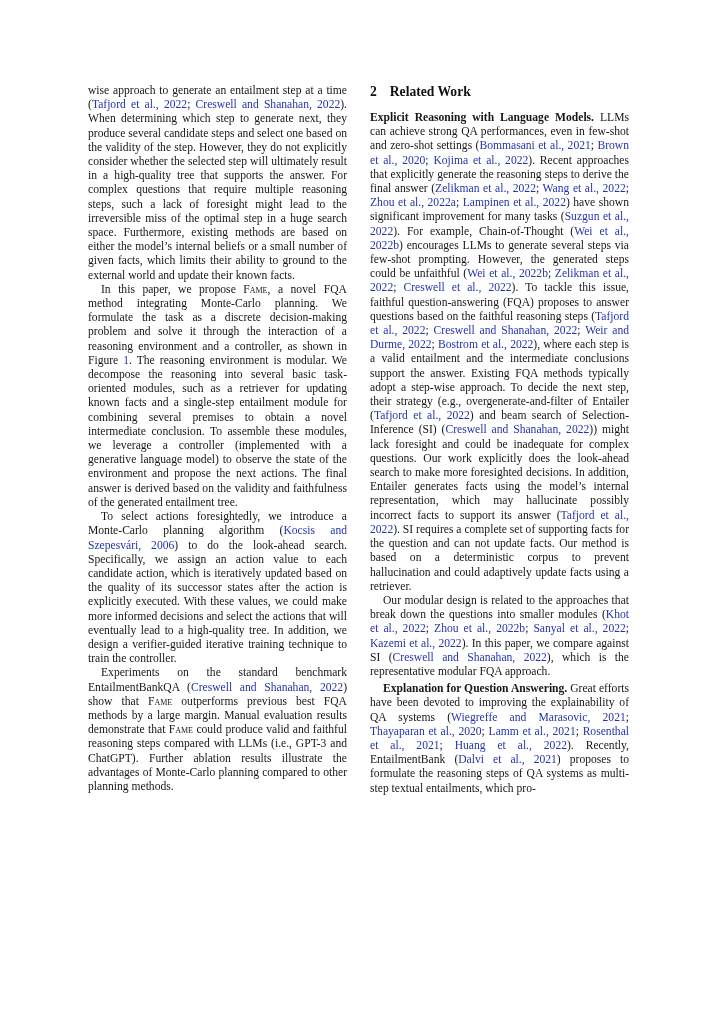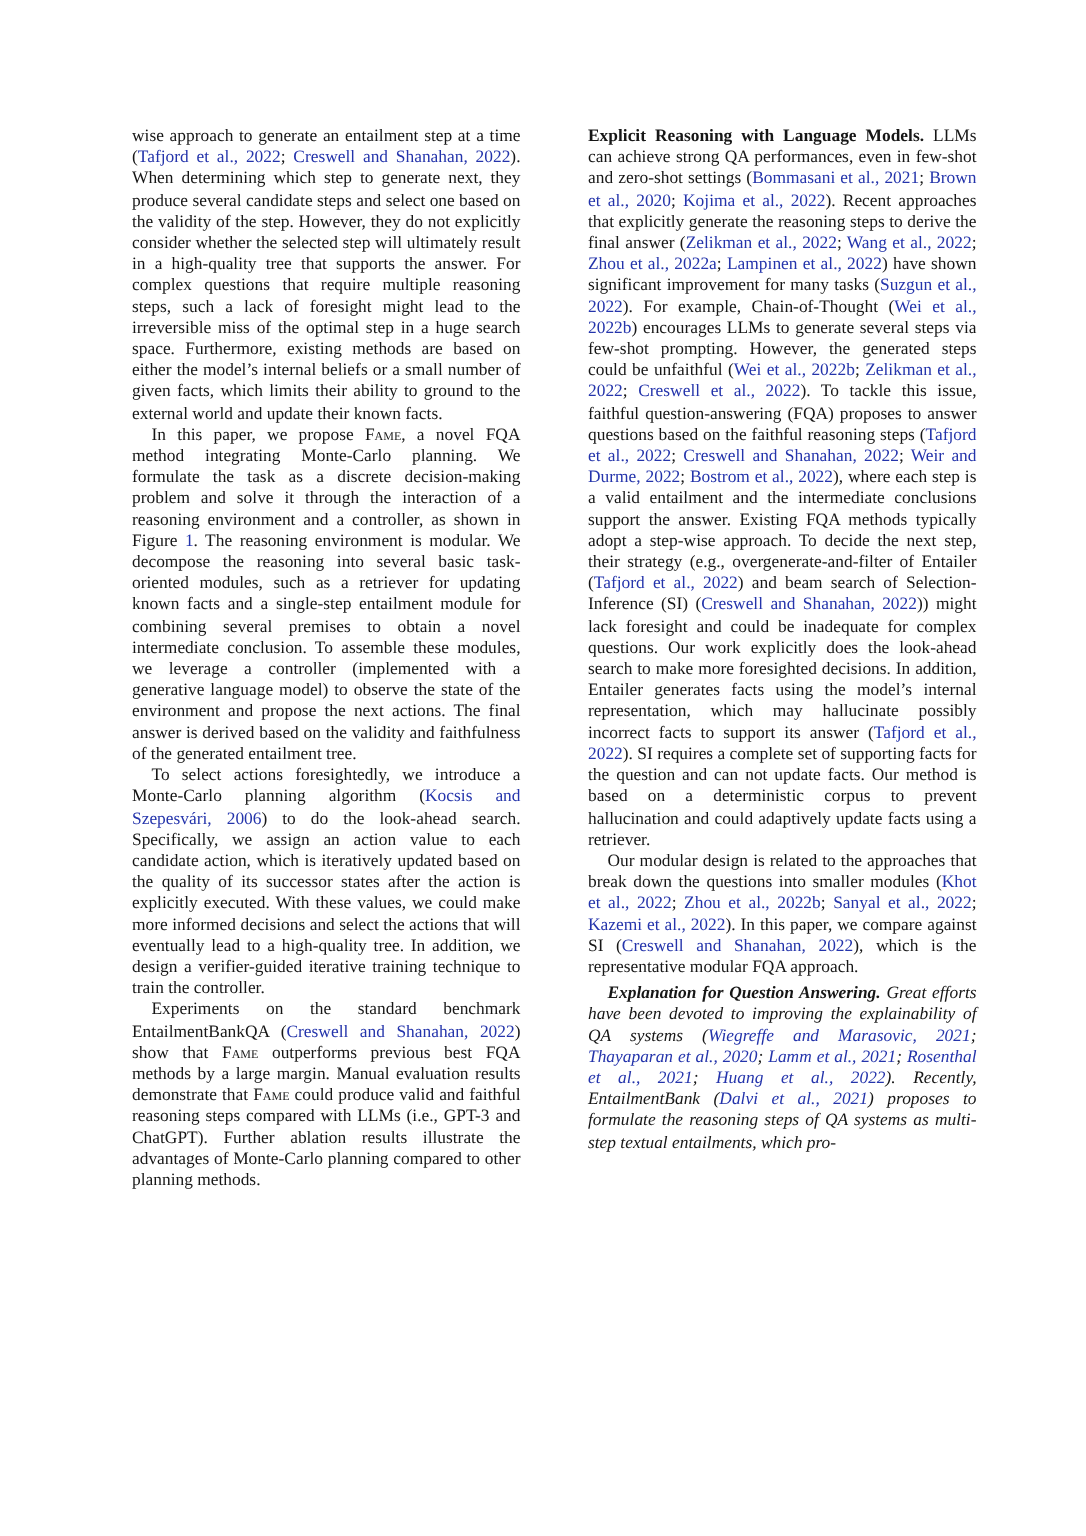--- a/index.html
+++ b/index.html
@@ -4,31 +4,31 @@
 <style>
   html, body { margin:0; padding:0; }
   body {
     width:724px; height:1024px;
     background:#ffffff;
     font-family:"Liberation Serif", "DejaVu Serif", serif;
     color:#161616;
     overflow:hidden;
   }
   .page { position:relative; width:724px; height:1024px; background:#ffffff; overflow:hidden; }
-  .columns { position:absolute; left:88px; top:84px; display:flex; gap:45px; }
+  .columns { position:absolute; left:88px; top:84px; display:flex; gap:23px; }
   .col { width:259px; }
   p.para {
     margin:0;
     font-size:11.6px;
     line-height:14.2px;
     text-align:justify;
     -webkit-hyphens:auto; hyphens:auto;
   }
   p.para.indent { text-indent:13px; }
-  p.para.space-before { margin-top:3px;font-style:italic; }
+  p.para.space-before { margin-top:3px; }
   .cite { color:var(--cite-color, #2434ab); cursor:pointer; }
   .runin { font-weight:700; }
   .sc { font-variant:small-caps;font-family:Liberation Serif, serif; }
   h2.section-heading {
     margin:0 0 11px 0;
     font-size:13.6px;
     font-weight:700;
     color:#111111;
     font-family:"Liberation Serif", "DejaVu Serif", serif;
   }
@@ -41,20 +41,23 @@
   <div class="columns">
 
     <div class="col">
         <p class="para"><span>wise approach to generate an entailment step at a time (</span><span class="cite">Tafjord et al., 2022</span><span>; </span><span class="cite">Creswell and Shanahan, 2022</span><span>). When determining which step to generate next, they produce several candidate steps and select one based on the validity of the step. However, they do not explicitly consider whether the selected step will ultimately result in a high-quality tree that supports the answer. For complex questions that require multiple reasoning steps, such a lack of foresight might lead to the irreversible miss of the optimal step in a huge search space. Furthermore, existing methods are based on either the model’s internal beliefs or a small number of given facts, which limits their ability to ground to the external world and update their known facts.</span></p>
         <p class="para indent"><span>In this paper, we propose </span><span class="sc">Fame</span><span>, a novel FQA method integrating Monte-Carlo planning. We formulate the task as a discrete decision-making problem and solve it through the interaction of a reasoning environment and a controller, as shown in Figure </span><span class="cite">1</span><span>. The reasoning environment is modular. We decompose the reasoning into several basic task-oriented modules, such as a retriever for updating known facts and a single-step entailment module for combining several premises to obtain a novel intermediate conclusion. To assemble these modules, we leverage a controller (implemented with a generative language model) to observe the state of the environment and propose the next actions. The final answer is derived based on the validity and faithfulness of the generated entailment tree.</span></p>
         <p class="para indent"><span>To select actions foresightedly, we introduce a Monte-Carlo planning algorithm (</span><span class="cite">Kocsis and Szepesvári, 2006</span><span>) to do the look-ahead search. Specifically, we assign an action value to each candidate action, which is iteratively updated based on the quality of its successor states after the action is explicitly executed. With these values, we could make more informed decisions and select the actions that will eventually lead to a high-quality tree. In addition, we design a verifier-guided iterative training technique to train the controller.</span></p>
         <p class="para indent"><span>Experiments on the standard benchmark EntailmentBankQA (</span><span class="cite">Creswell and Shanahan, 2022</span><span>) show that </span><span class="sc">Fame</span><span> outperforms previous best FQA methods by a large margin. Manual evaluation results demonstrate that </span><span class="sc">Fame</span><span> could produce valid and faithful reasoning steps compared with LLMs (i.e., GPT-3 and ChatGPT). Further ablation results illustrate the advantages of Monte-Carlo planning compared to other planning methods.</span></p>
       </div>
 
     <div class="col">
+      <h2 class="section-heading">
+        <span class="num">2</span><span>Related Work</span>
+      </h2>
       <div>
           <p class="para"><span class="runin">Explicit Reasoning with Language Models.</span><span> LLMs can achieve strong QA performances, even in few-shot and zero-shot settings (</span><span class="cite">Bommasani et al., 2021</span><span>; </span><span class="cite">Brown et al., 2020</span><span>; </span><span class="cite">Kojima et al., 2022</span><span>). Recent approaches that explicitly generate the reasoning steps to derive the final answer (</span><span class="cite">Zelikman et al., 2022</span><span>; </span><span class="cite">Wang et al., 2022</span><span>; </span><span class="cite">Zhou et al., 2022a</span><span>; </span><span class="cite">Lampinen et al., 2022</span><span>) have shown significant improvement for many tasks (</span><span class="cite">Suzgun et al., 2022</span><span>). For example, Chain-of-Thought (</span><span class="cite">Wei et al., 2022b</span><span>) encourages LLMs to generate several steps via few-shot prompting. However, the generated steps could be unfaithful (</span><span class="cite">Wei et al., 2022b</span><span>; </span><span class="cite">Zelikman et al., 2022</span><span>; </span><span class="cite">Creswell et al., 2022</span><span>). To tackle this issue, faithful question-answering (FQA) proposes to answer questions based on the faithful reasoning steps (</span><span class="cite">Tafjord et al., 2022</span><span>; </span><span class="cite">Creswell and Shanahan, 2022</span><span>; </span><span class="cite">Weir and Durme, 2022</span><span>; </span><span class="cite">Bostrom et al., 2022</span><span>), where each step is a valid entailment and the intermediate conclusions support the answer. Existing FQA methods typically adopt a step-wise approach. To decide the next step, their strategy (e.g., overgenerate-and-filter of Entailer (</span><span class="cite">Tafjord et al., 2022</span><span>) and beam search of Selection-Inference (SI) (</span><span class="cite">Creswell and Shanahan, 2022</span><span>)) might lack foresight and could be inadequate for complex questions. Our work explicitly does the look-ahead search to make more foresighted decisions. In addition, Entailer generates facts using the model’s internal representation, which may hallucinate possibly incorrect facts to support its answer (</span><span class="cite">Tafjord et al., 2022</span><span>). SI requires a complete set of supporting facts for the question and can not update facts. Our method is based on a deterministic corpus to prevent hallucination and could adaptively update facts using a retriever.</span></p>
           <p class="para indent"><span>Our modular design is related to the approaches that break down the questions into smaller modules (</span><span class="cite">Khot et al., 2022</span><span>; </span><span class="cite">Zhou et al., 2022b</span><span>; </span><span class="cite">Sanyal et al., 2022</span><span>; </span><span class="cite">Kazemi et al., 2022</span><span>). In this paper, we compare against SI (</span><span class="cite">Creswell and Shanahan, 2022</span><span>), which is the representative modular FQA approach.</span></p>
           <p class="para indent space-before"><span class="runin">Explanation for Question Answering.</span><span> Great efforts have been devoted to improving the explainability of QA systems (</span><span class="cite">Wiegreffe and Marasovic, 2021</span><span>; </span><span class="cite">Thayaparan et al., 2020</span><span>; </span><span class="cite">Lamm et al., 2021</span><span>; </span><span class="cite">Rosenthal et al., 2021</span><span>; </span><span class="cite">Huang et al., 2022</span><span>). Recently, EntailmentBank (</span><span class="cite">Dalvi et al., 2021</span><span>) proposes to formulate the reasoning steps of QA systems as multi-step textual entailments, which pro-</span></p>
         </div>
     </div>
 
   </div>
 </div>
 

